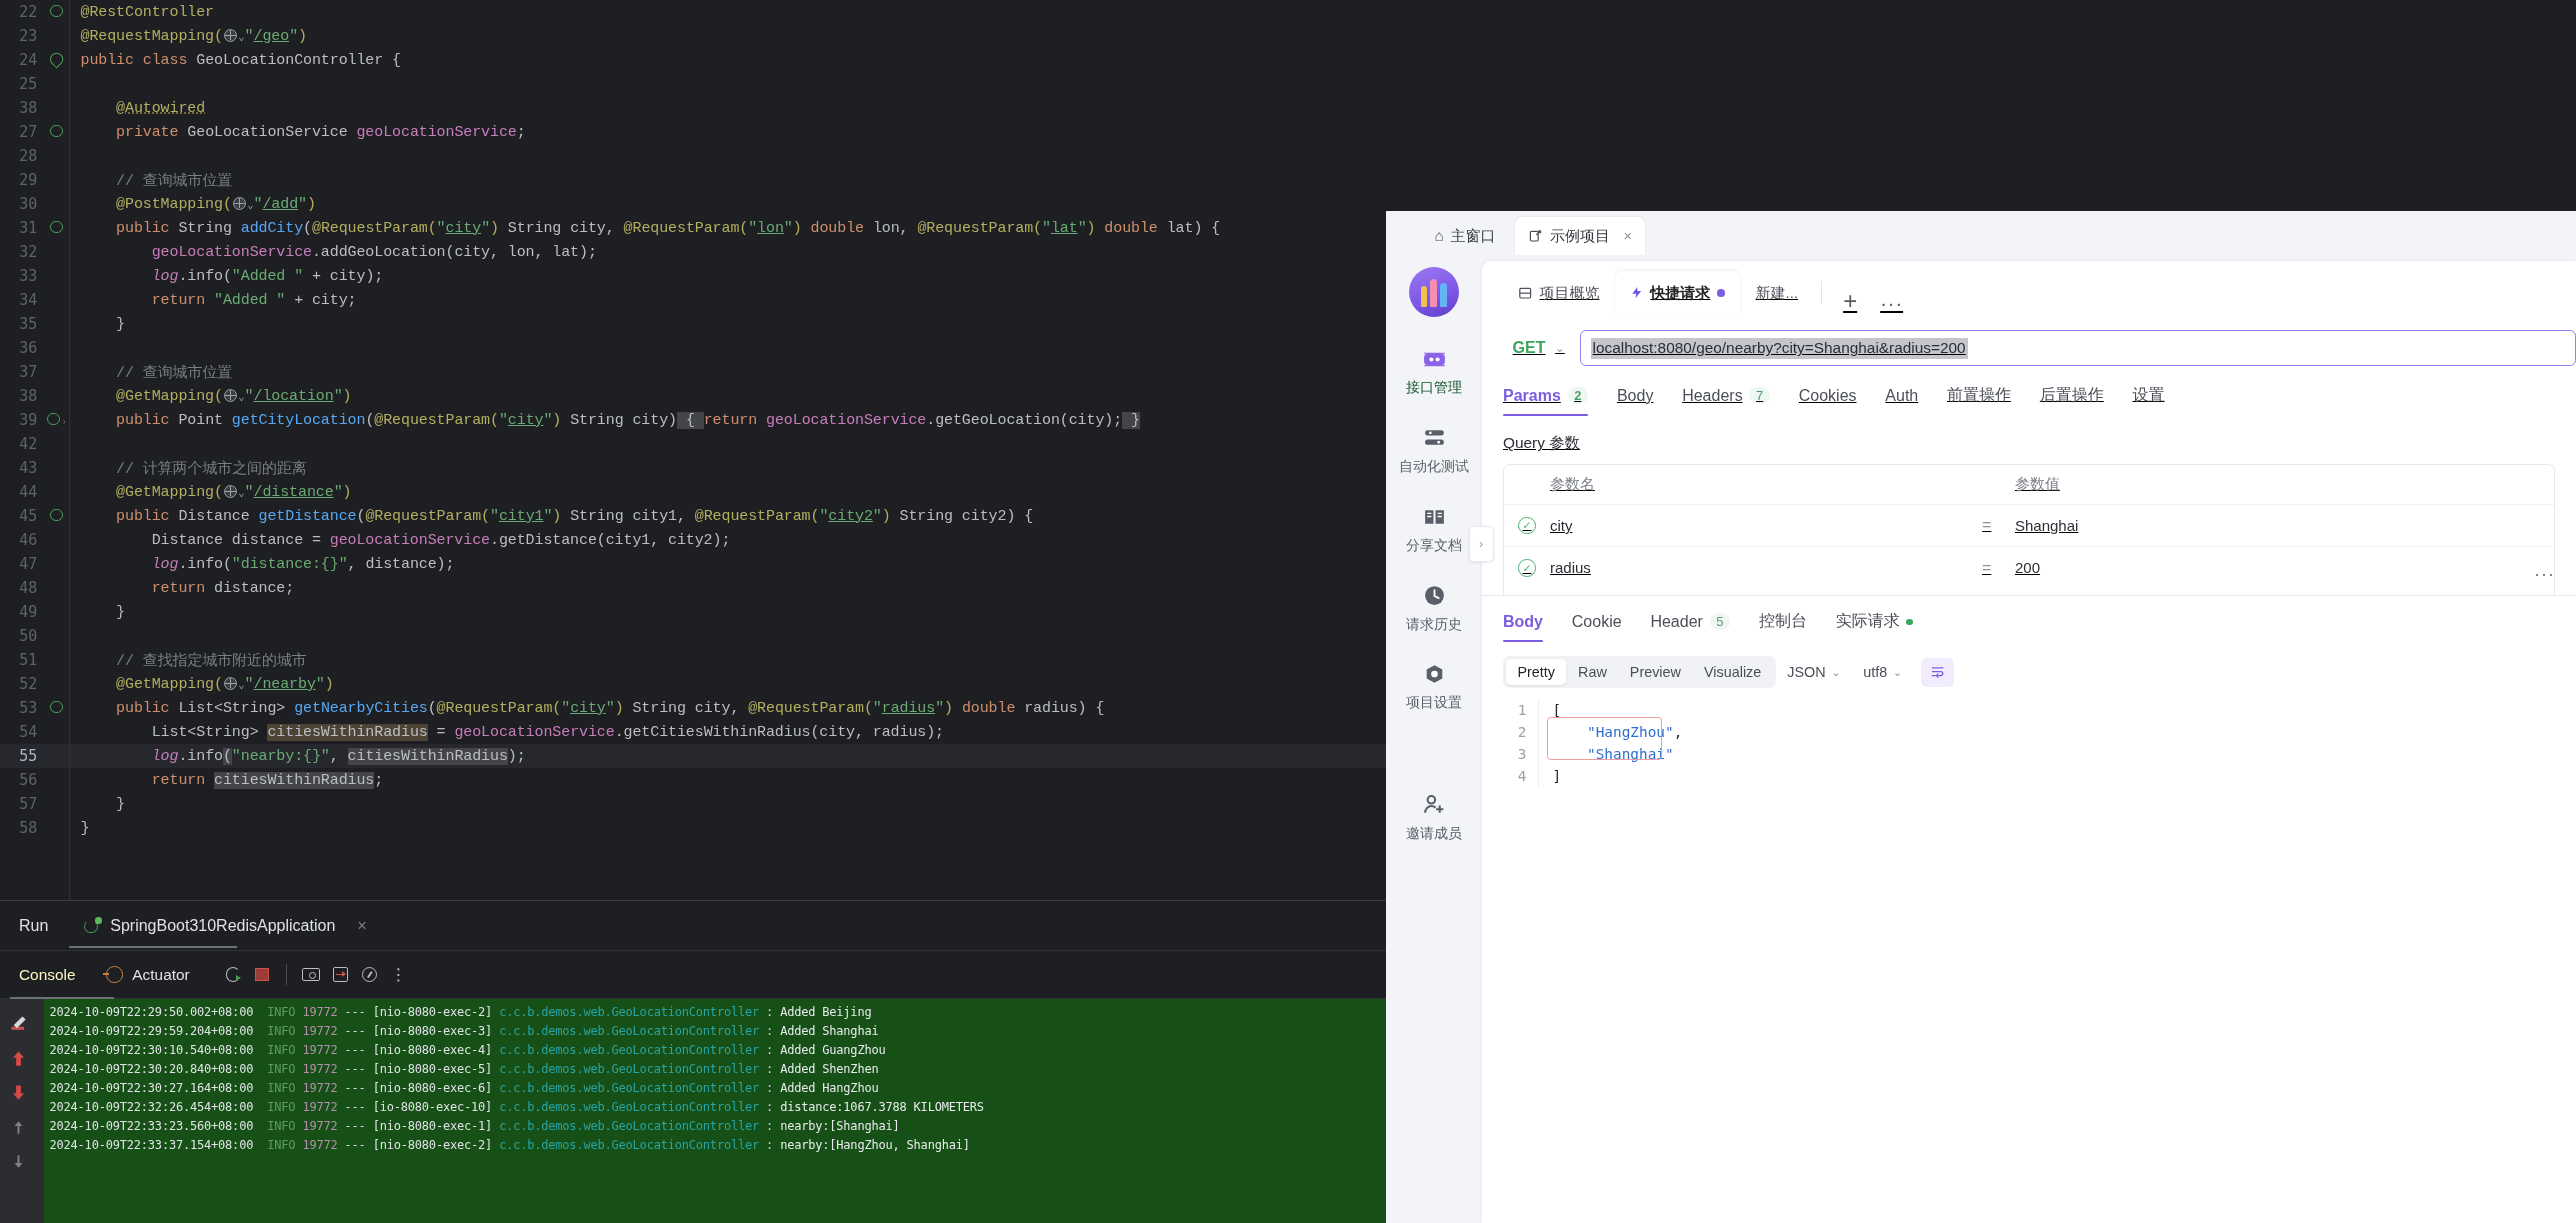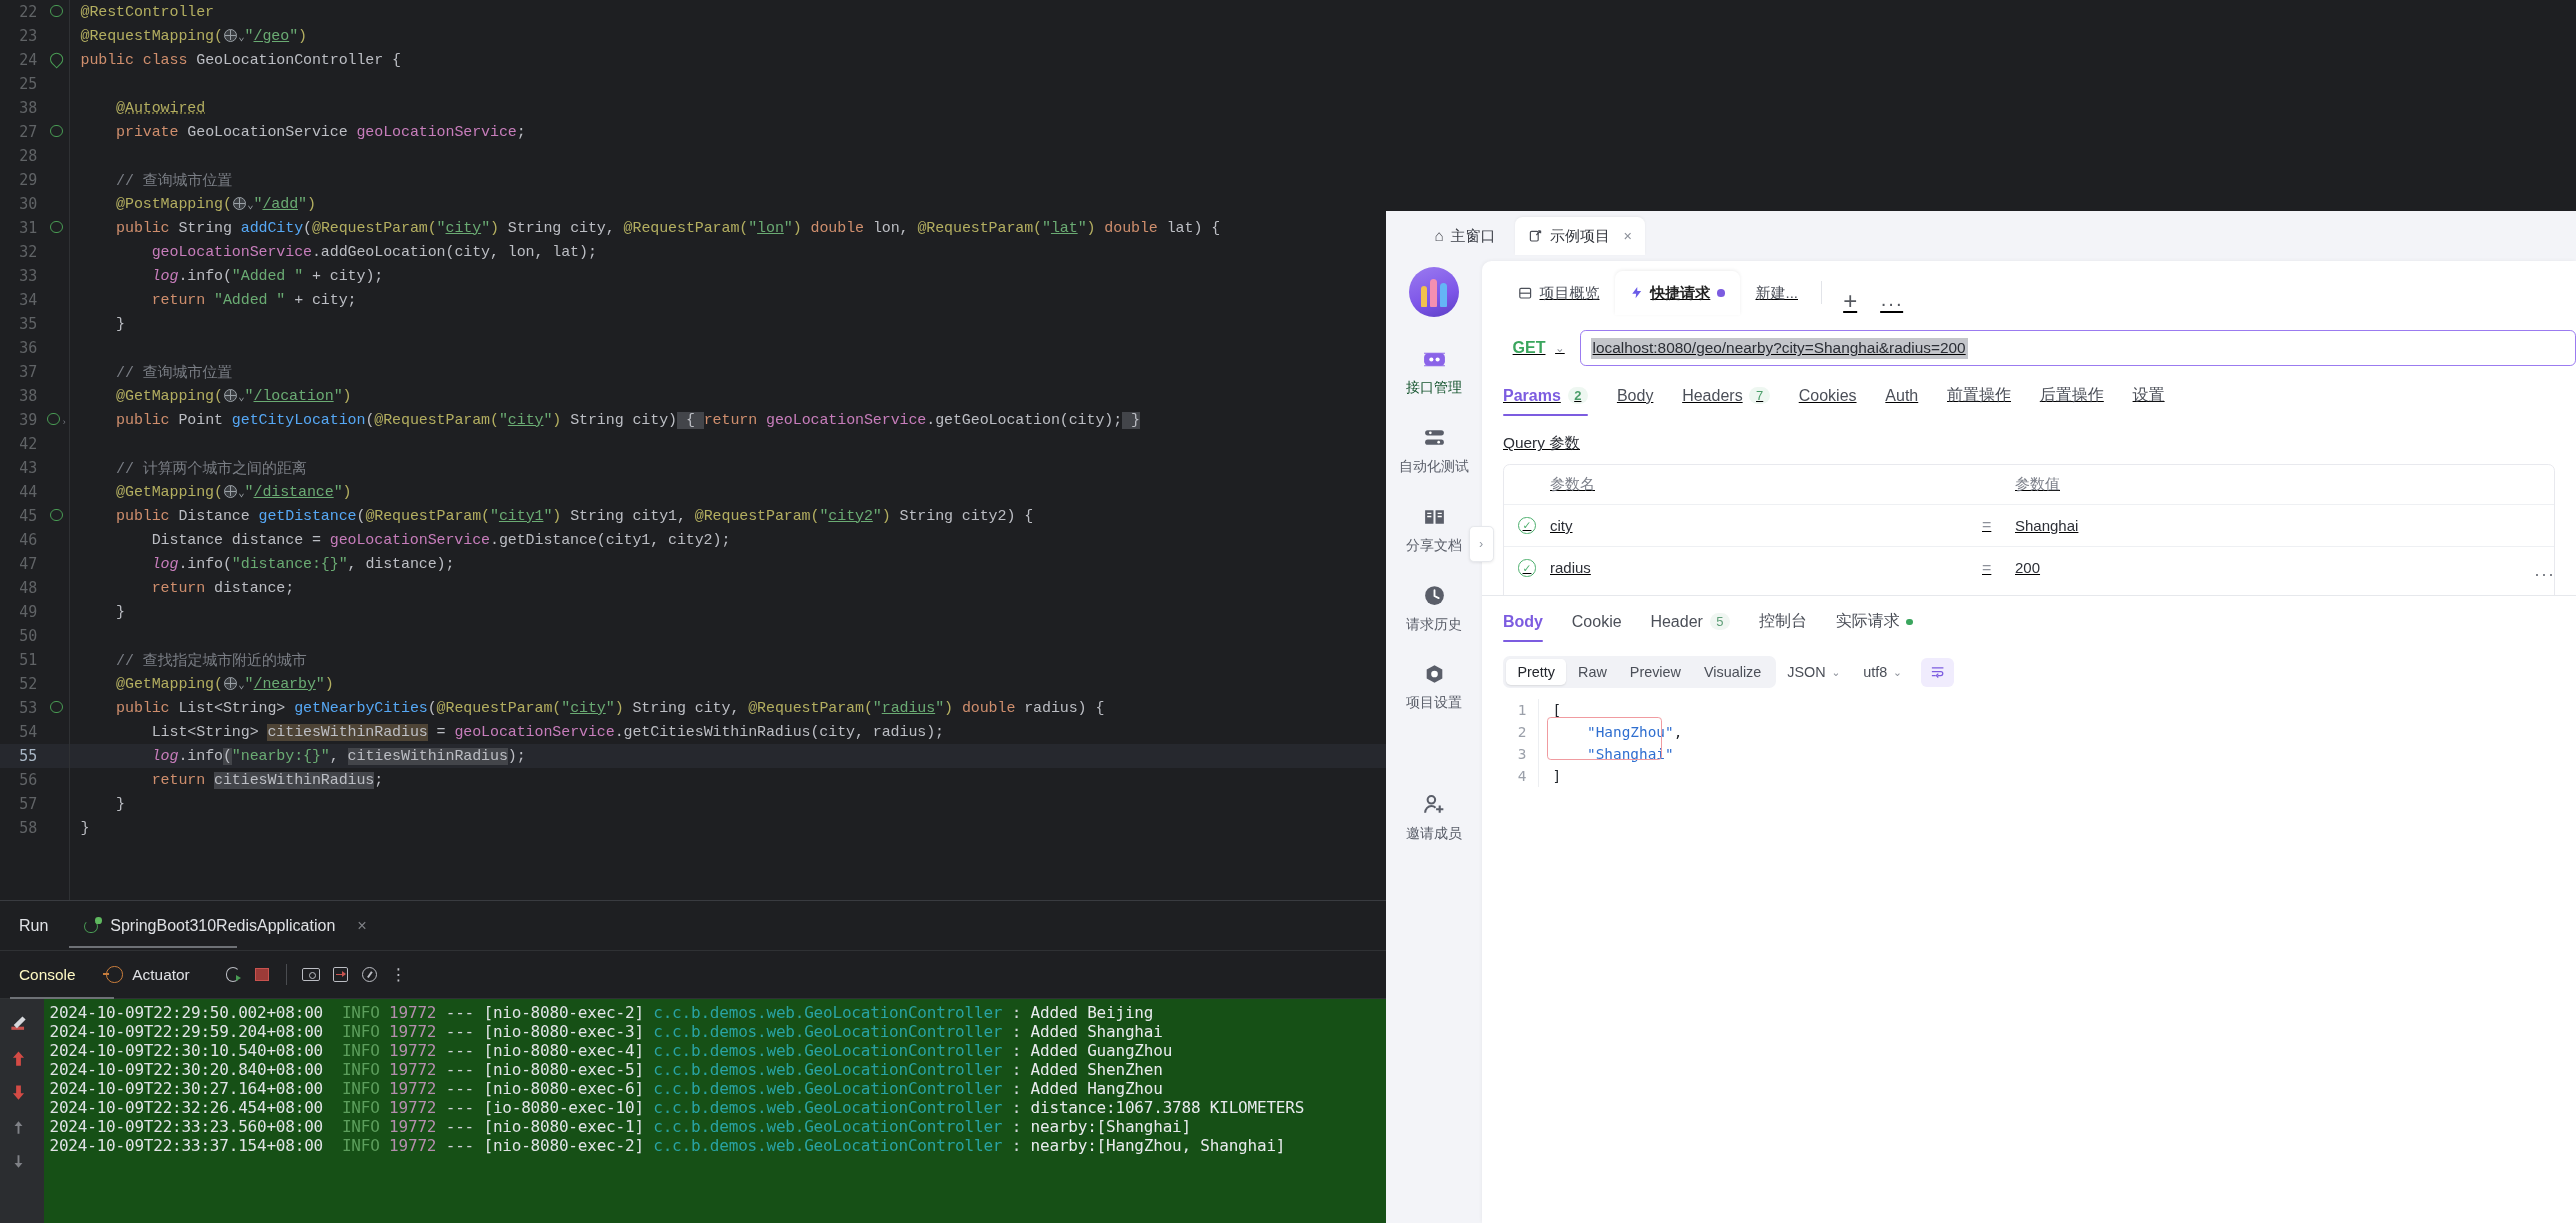--- a/index.html
+++ b/index.html
@@ -101,21 +101,21 @@
   .gauge-ic::after{content:"";position:absolute;left:6.7px;top:2.9px;width:1.5px;height:6.7px;background:#bcbec4;transform:rotate(35deg);}
   .kebab { color:#bcbec4; font-size:16.3px; letter-spacing:0; line-height:7.7px; }
   .console-underline{ position:absolute; left:9.6px; bottom:-1px; width:104px; height:2.4px; background:#6e7176;}
 
   .console-body { position:relative; height:225px; display:flex; }
   .console-gutter { width:36px; background:#2b2d30; display:flex; flex-direction:column; align-items:center; padding-top:15.4px; gap:15.4px; }
   .cg-ic { width:19px; height:19px; }
   .console-scroll { width:7.7px; background:#2b2d30; }
   .console-log {
     flex:1; background:#165016; font-family:"DejaVu Sans Mono", monospace;
-    font-size:16px; padding:3.8px 0 0 5.8px; overflow:hidden; line-height:19px;
+    font-size:12px; padding:3.8px 0 0 5.8px; overflow:hidden; line-height:19px;
     letter-spacing:-0.2px;
   }
   .logline { white-space:pre; color:#e8eaed; }
   .l-time { color:#e0e3e6; }
   .l-level{ color:#5c9e5c; }
   .l-pid  { color:#b48ead; }
   .l-dash { color:#d0d4d8; }
   .l-thr  { color:#e0e3e6; }
   .l-cls  { color:#29a3a3; }
   .l-msg  { color:#e8eaed; }

